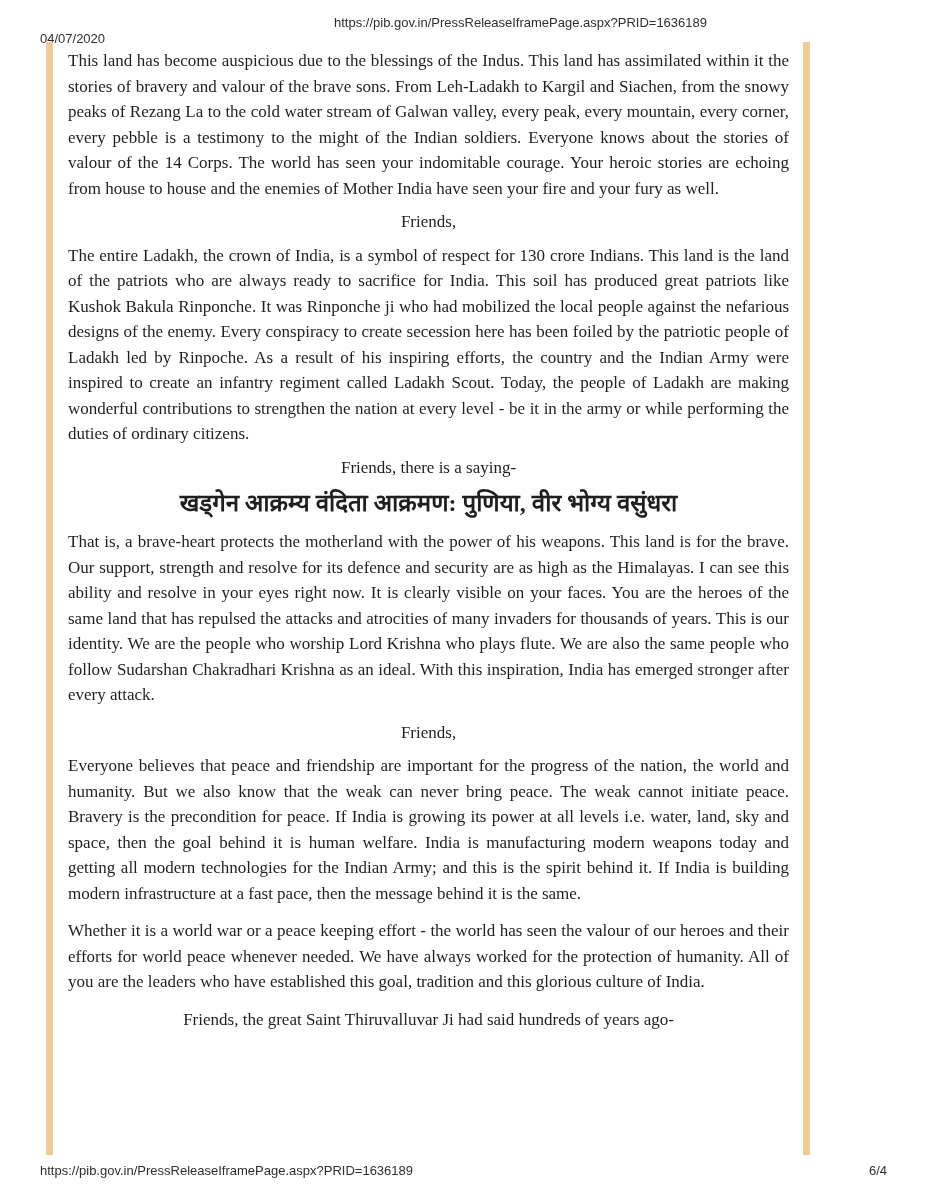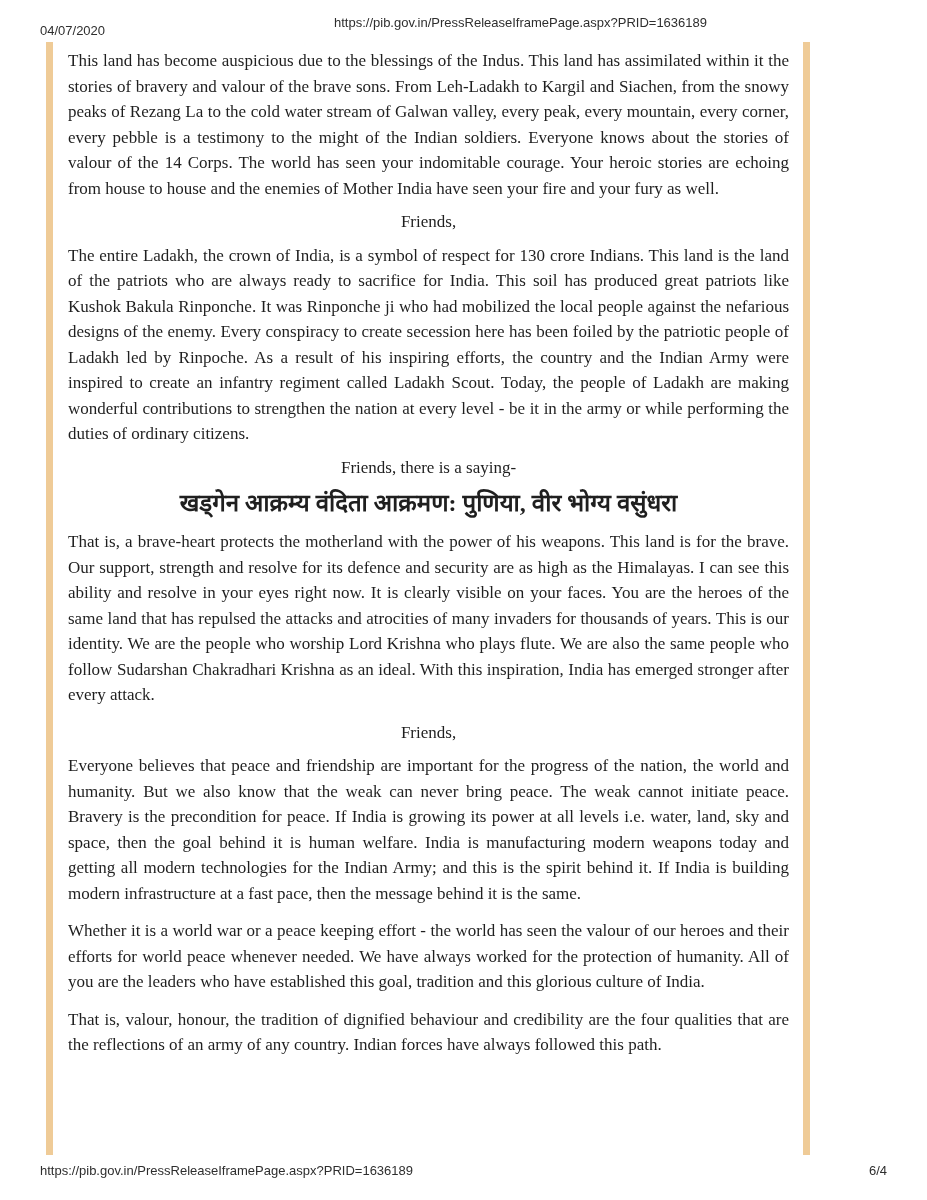--- a/index.html
+++ b/index.html
@@ -19,21 +19,21 @@
   }
   
   .header{
     position:absolute;
     top:15px; left:0; right:0; height:18px;
     font-family:"Liberation Sans", sans-serif;
     font-size:13px;
     color:var(--meta-text);
   }
   .header-date{
-    position:absolute; left:40px; top:8px;
+    position:absolute; left:40px; top:16px;
     white-space:nowrap;
   }
   .header-url{
     position:absolute; left:50%; top:0;
     transform:translateX(-50%);
     margin-left:57px;
     white-space:nowrap;
   }
   
   .content{
@@ -105,24 +105,24 @@
       </div>
       <div class="block salutation space-before">
         <div class="line">Friends,</div>
       </div>
       <div class="block paragraph">
         <div class="line">Everyone believes that peace and friendship are important for the progress of the nation, the world and humanity. But we also know that the weak can never bring peace. The weak cannot initiate peace. Bravery is the precondition for peace. If India is growing its power at all levels i.e. water, land, sky and space, then the goal behind it is human welfare. India is manufacturing modern weapons today and getting all modern technologies for the Indian Army; and this is the spirit behind it. If India is building modern infrastructure at a fast pace, then the message behind it is the same.</div>
       </div>
       <div class="block paragraph space-before">
         <div class="line">Whether it is a world war or a peace keeping effort - the world has seen the valour of our heroes and their efforts for world peace whenever needed. We have always worked for the protection of humanity. All of you are the leaders who have established this goal, tradition and this glorious culture of India.</div>
       </div>
+      <div class="block salutation space-before">
+        <div class="line">Friends, the great Saint Thiruvalluvar Ji had said hundreds of years ago-</div>
+      </div>
       <div class="block quote">
-      </div>
-      <div class="block paragraph">
-        <div class="line">That is, valour, honour, the tradition of dignified behaviour and credibility are the four qualities that are the reflections of an army of any country. Indian forces have always followed this path.</div>
       </div>
     </div>
 
   <div class="footer">
     <span class="footer-url">https://pib.gov.in/PressReleaseIframePage.aspx?PRID=1636189</span>
     <span class="footer-page">6/4</span>
   </div>
 
 </div>
 

